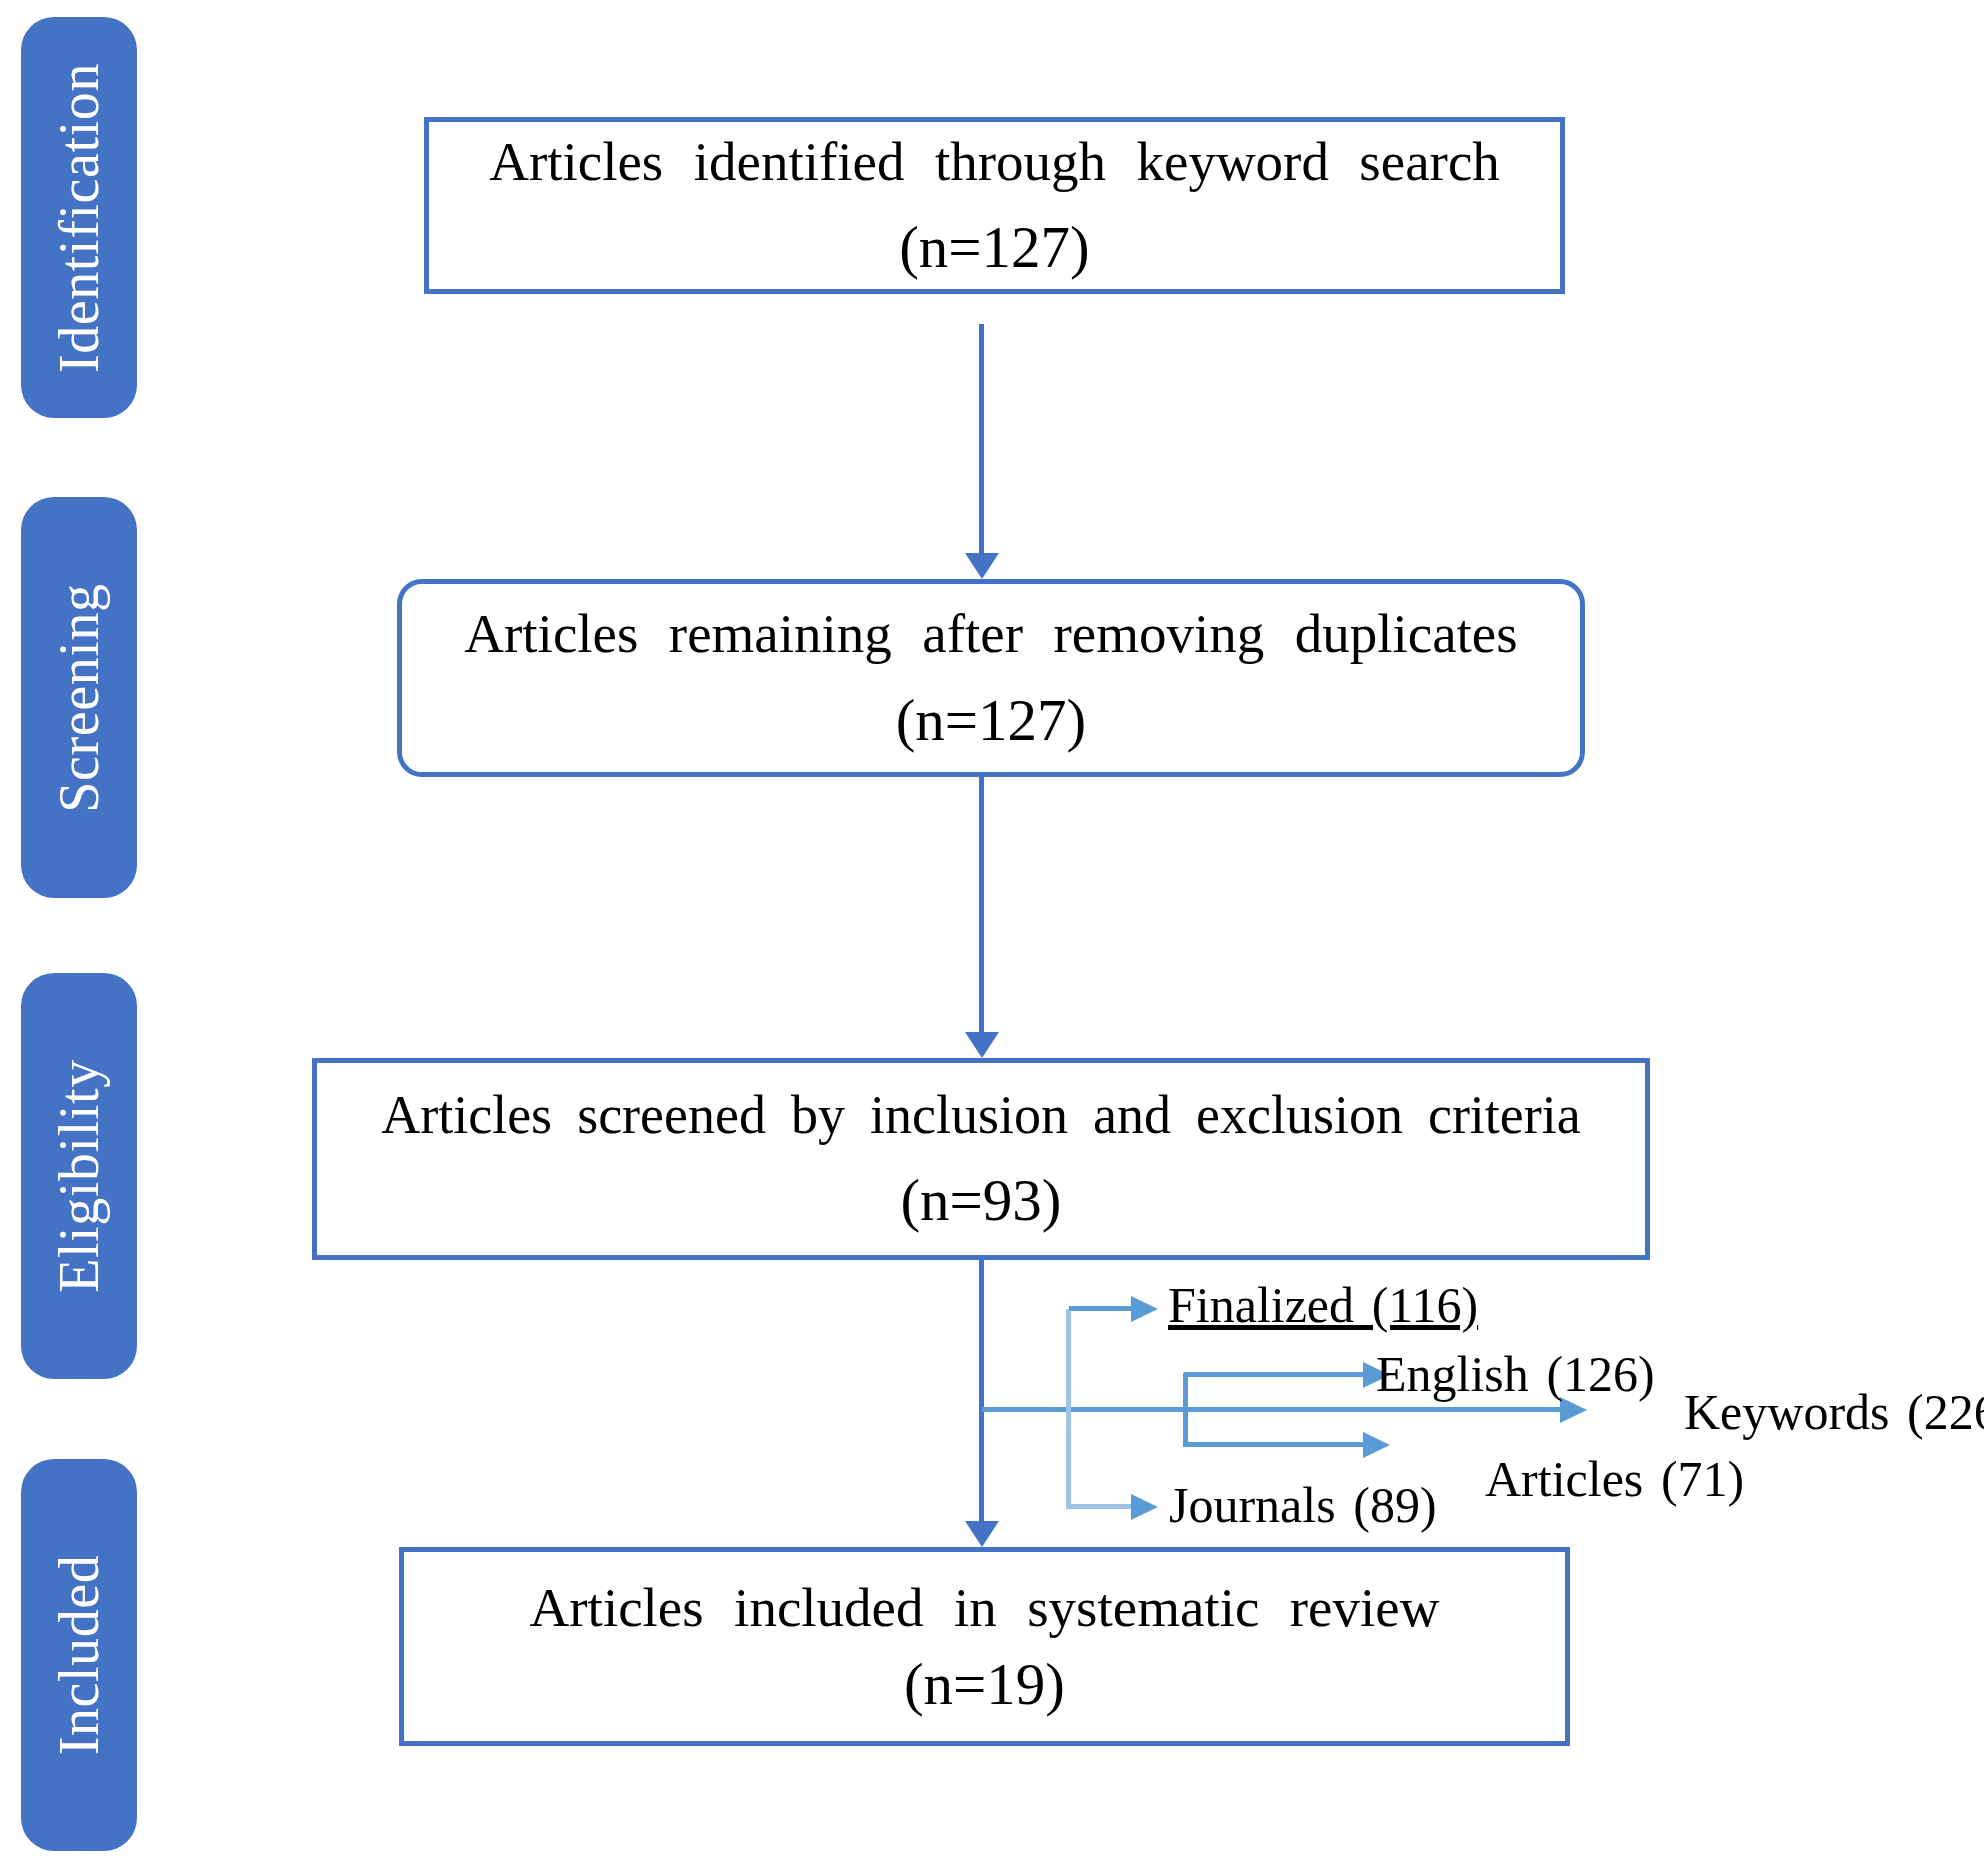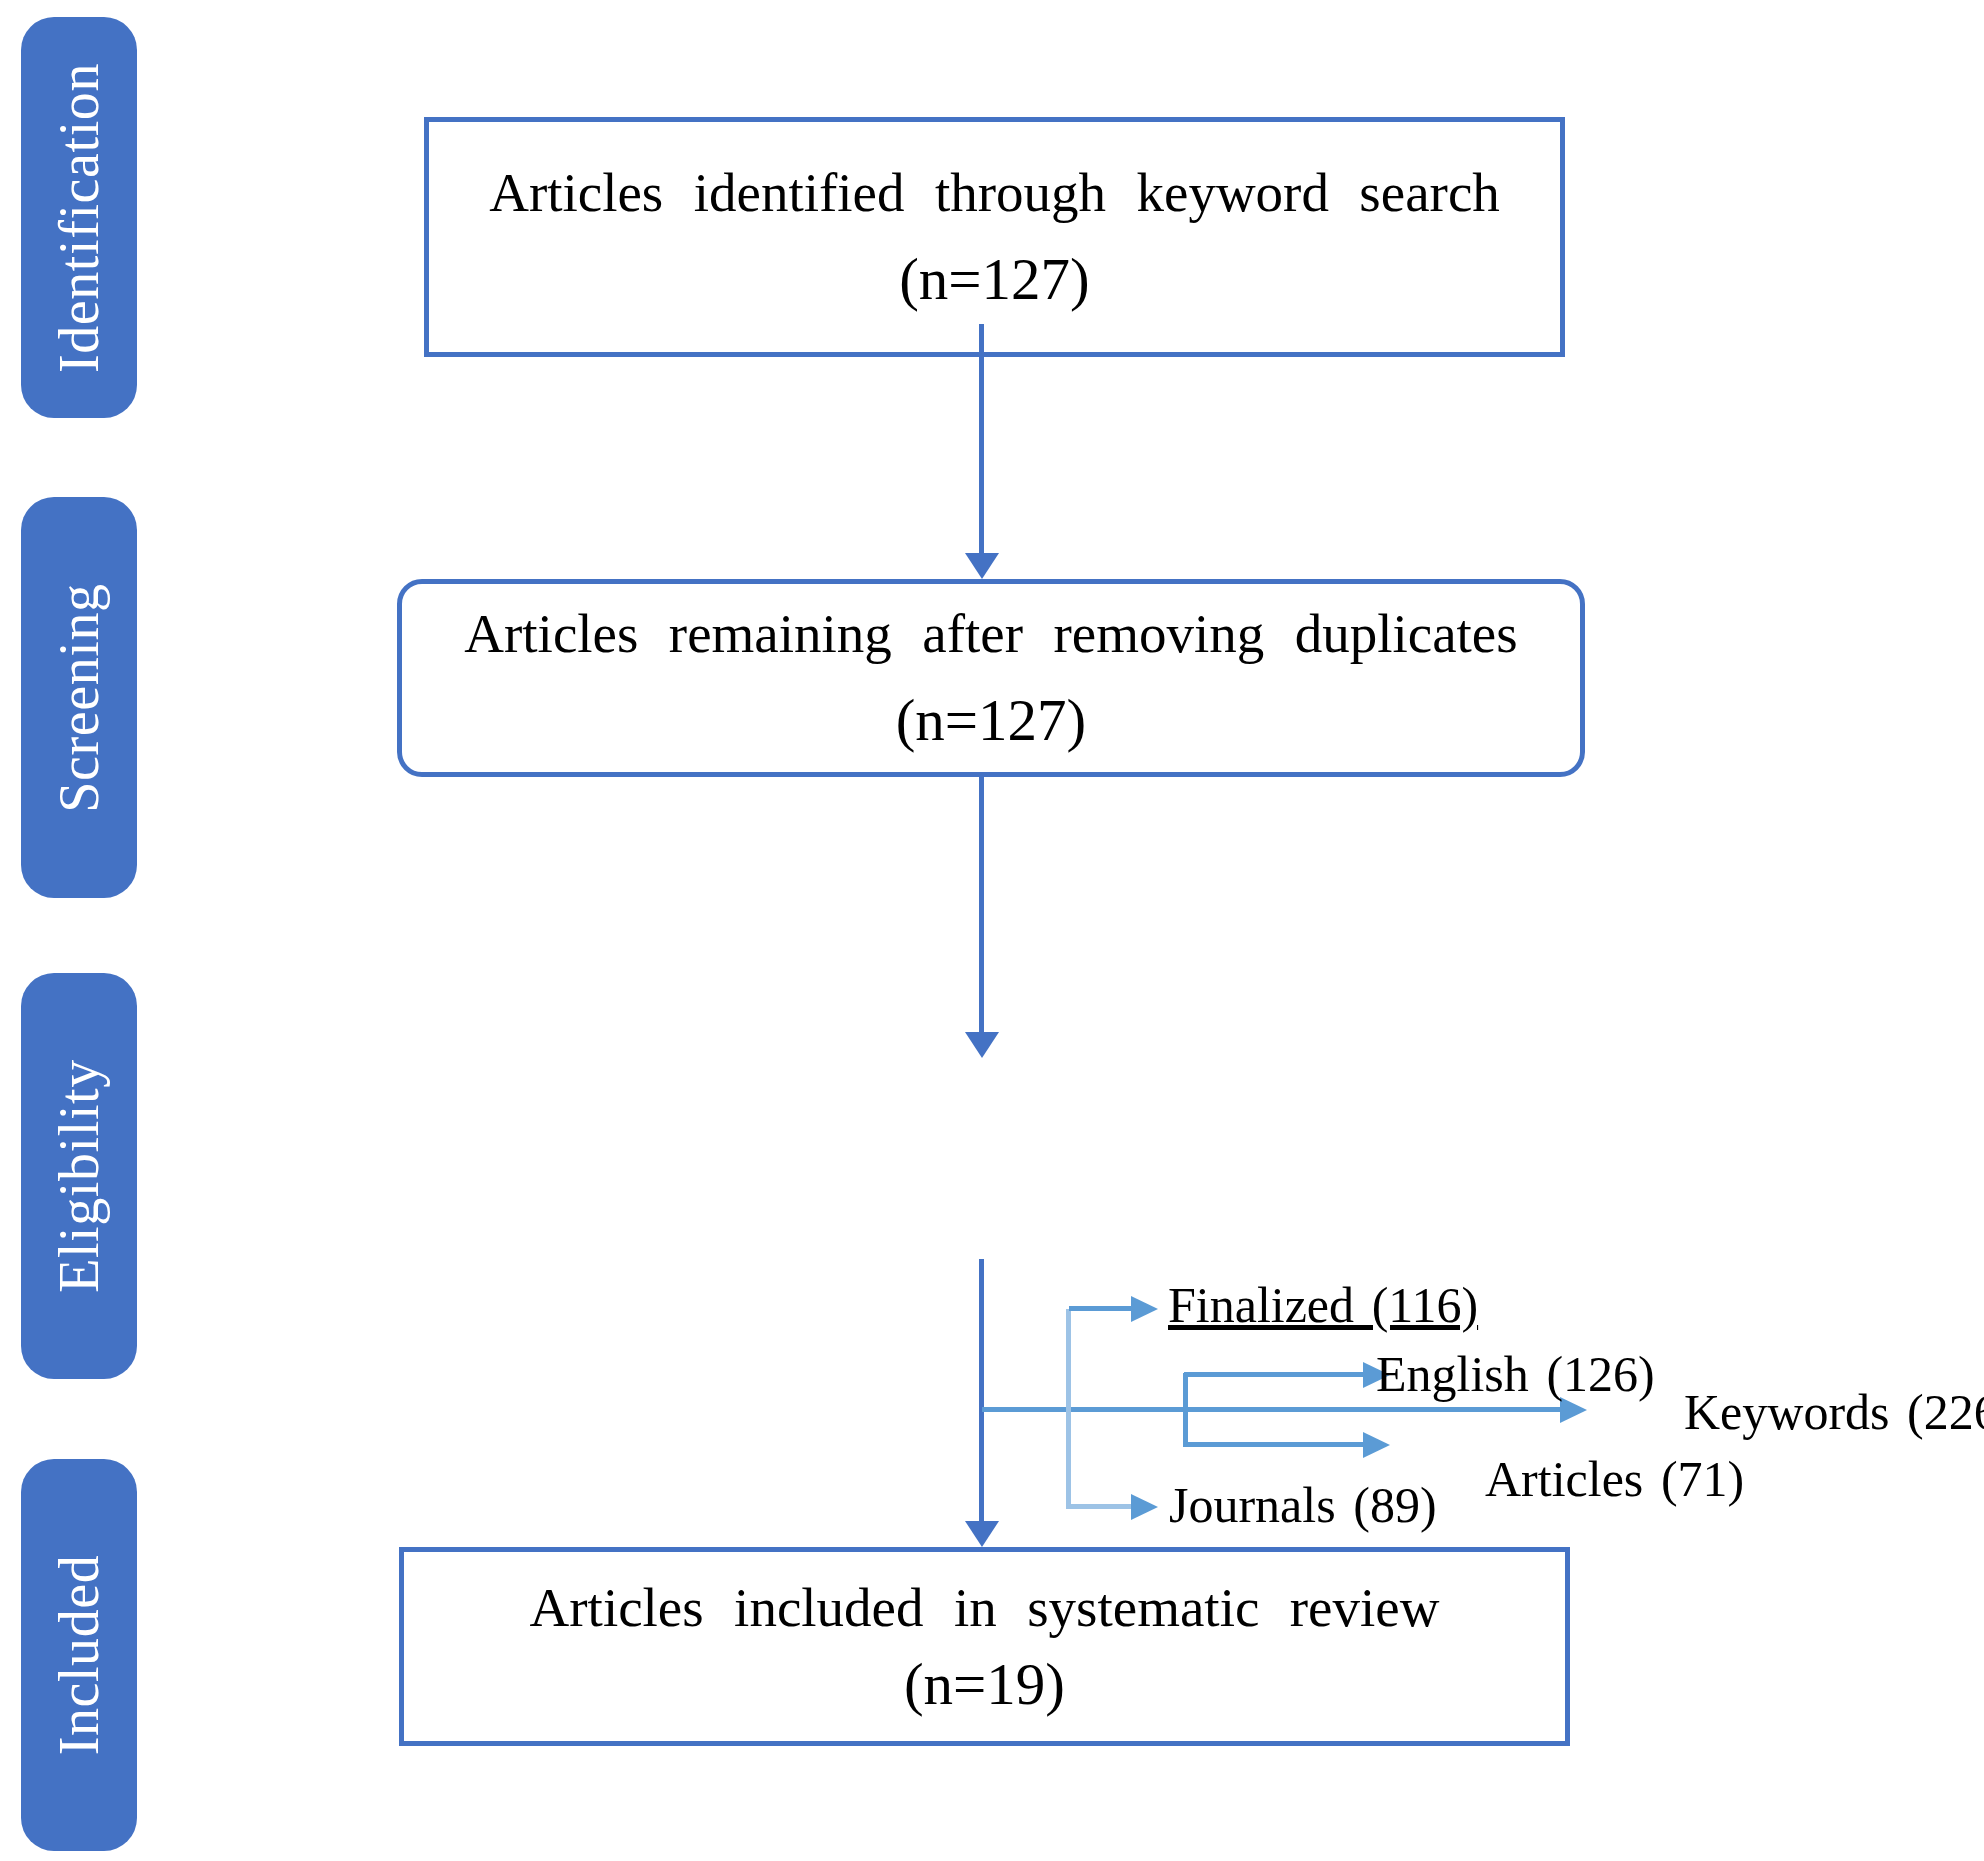--- a/index.html
+++ b/index.html
@@ -107,36 +107,40 @@
   <div class="stage-pill" style="top:497px; height:401px;">
     <span class="pill-label">Screening</span>
   </div>
   <div class="stage-pill" style="top:973px; height:406px;">
     <span class="pill-label">Eligibility</span>
   </div>
   <div class="stage-pill" style="top:1459px; height:392px;">
     <span class="pill-label">Included</span>
   </div>
 
-  <div class="flow-box" style="left:424px; top:117px; width:1141px; height:240px;">
+  <div class="flow-box" style="left:424px; top:117px; width:1141px; height:177px;">
     <div class="box-line1">Articles identified through keyword search</div>
     <div class="box-line2">(n=127)</div>
   </div>
 
   <div class="vline" style="left:979px; top:324px; height:231px; background:#4472C4;"></div>
   <div class="arrow-down" style="left:965px; top:553px;"></div>
 
   <div class="flow-box" style="left:397px; top:579px; width:1188px; height:198px;border-radius:25px;">
     <div class="box-line1">Articles remaining after removing duplicates</div>
     <div class="box-line2">(n=127)</div>
   </div>
 
   <div class="vline" style="left:979px; top:777px; height:256px; background:#4472C4;"></div>
   <div class="arrow-down" style="left:965px; top:1032px;"></div>
 
+  <div class="flow-box wide" style="left:312px; top:1058px; width:1338px; height:202px;">
+    <div class="box-line1">Articles screened by inclusion and exclusion criteria</div>
+    <div class="box-line2">(n=93)</div>
+  </div>
 
   <div class="vline" style="left:979px; top:1259px; height:263px; background:#4472C4;"></div>
   <div class="arrow-down" style="left:965px; top:1521px;"></div>
 
   <div class="hline" style="left:982px; top:1407px; width:578px; background:#5B9BD5;"></div>
   <div class="arrow-right" style="left:1560px; top:1397px;"></div>
 
   <div class="vline" style="left:1066px; top:1309px; width:4.5px; height:200px; background:#9DC3E6;"></div>
   <div class="hline" style="left:1069px; top:1306px; width:63px; height:4.5px; background:#5B9BD5;"></div>
   <div class="arrow-right" style="left:1131px; top:1296px;"></div>

